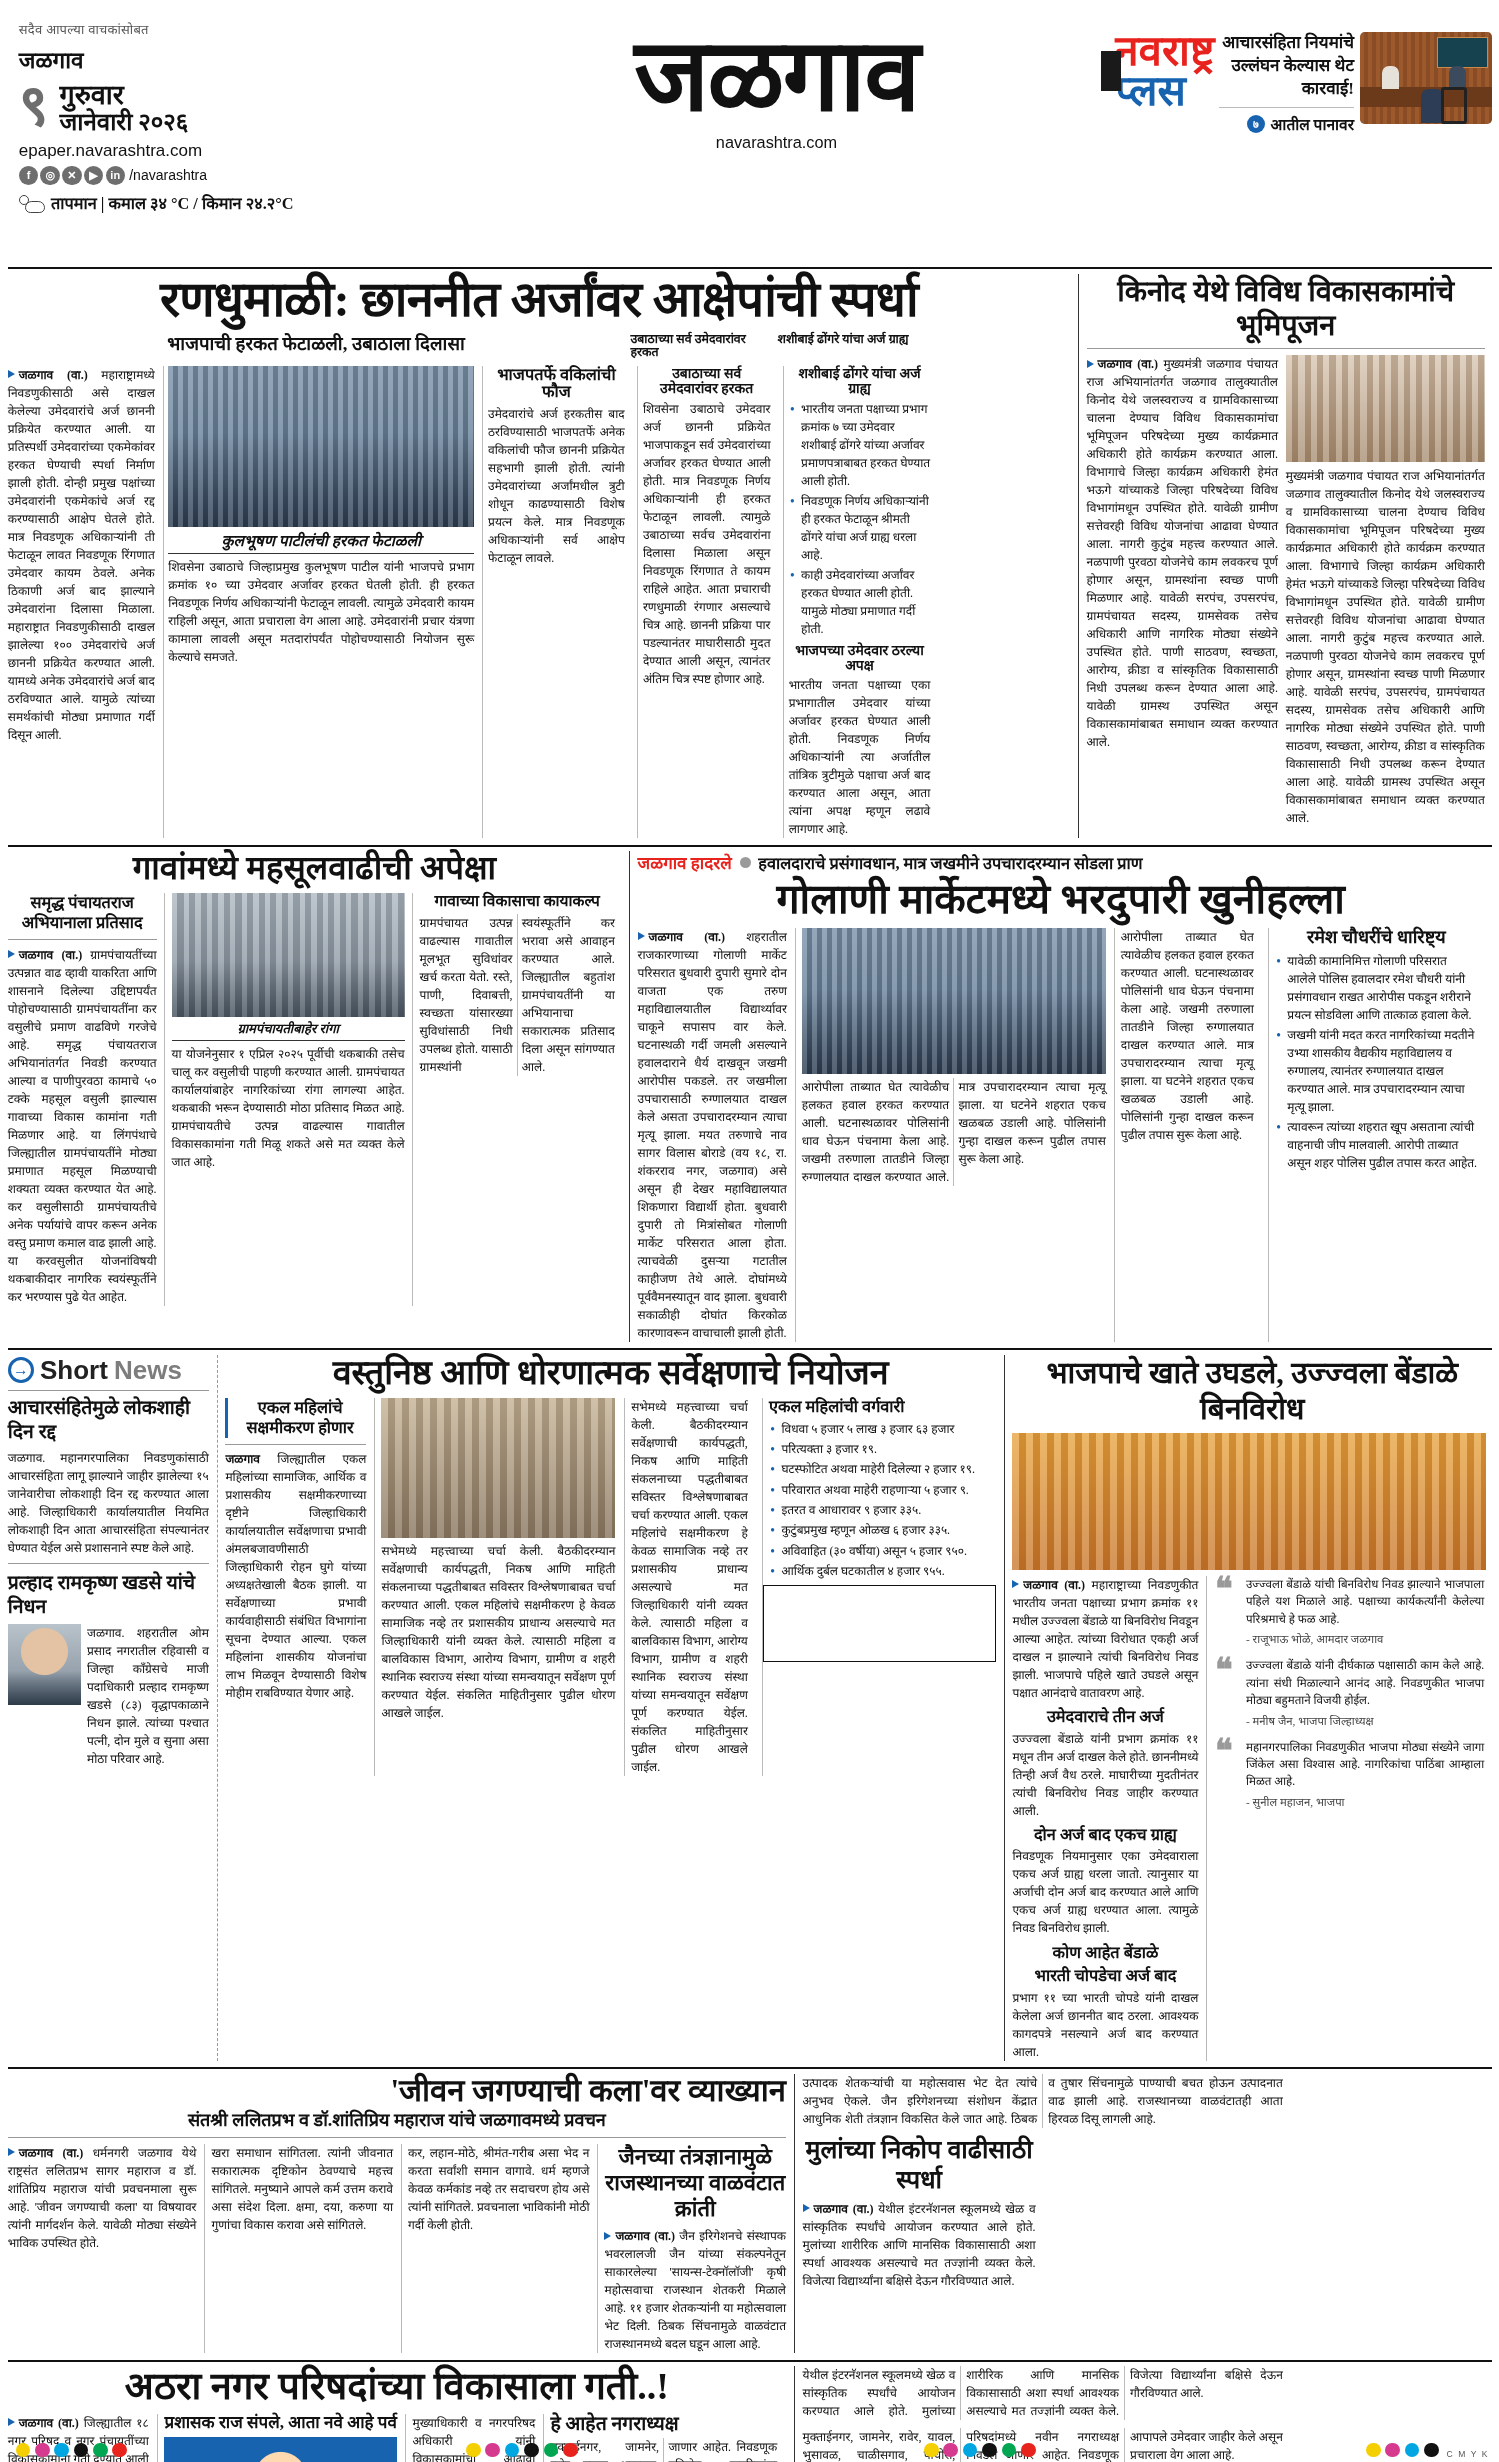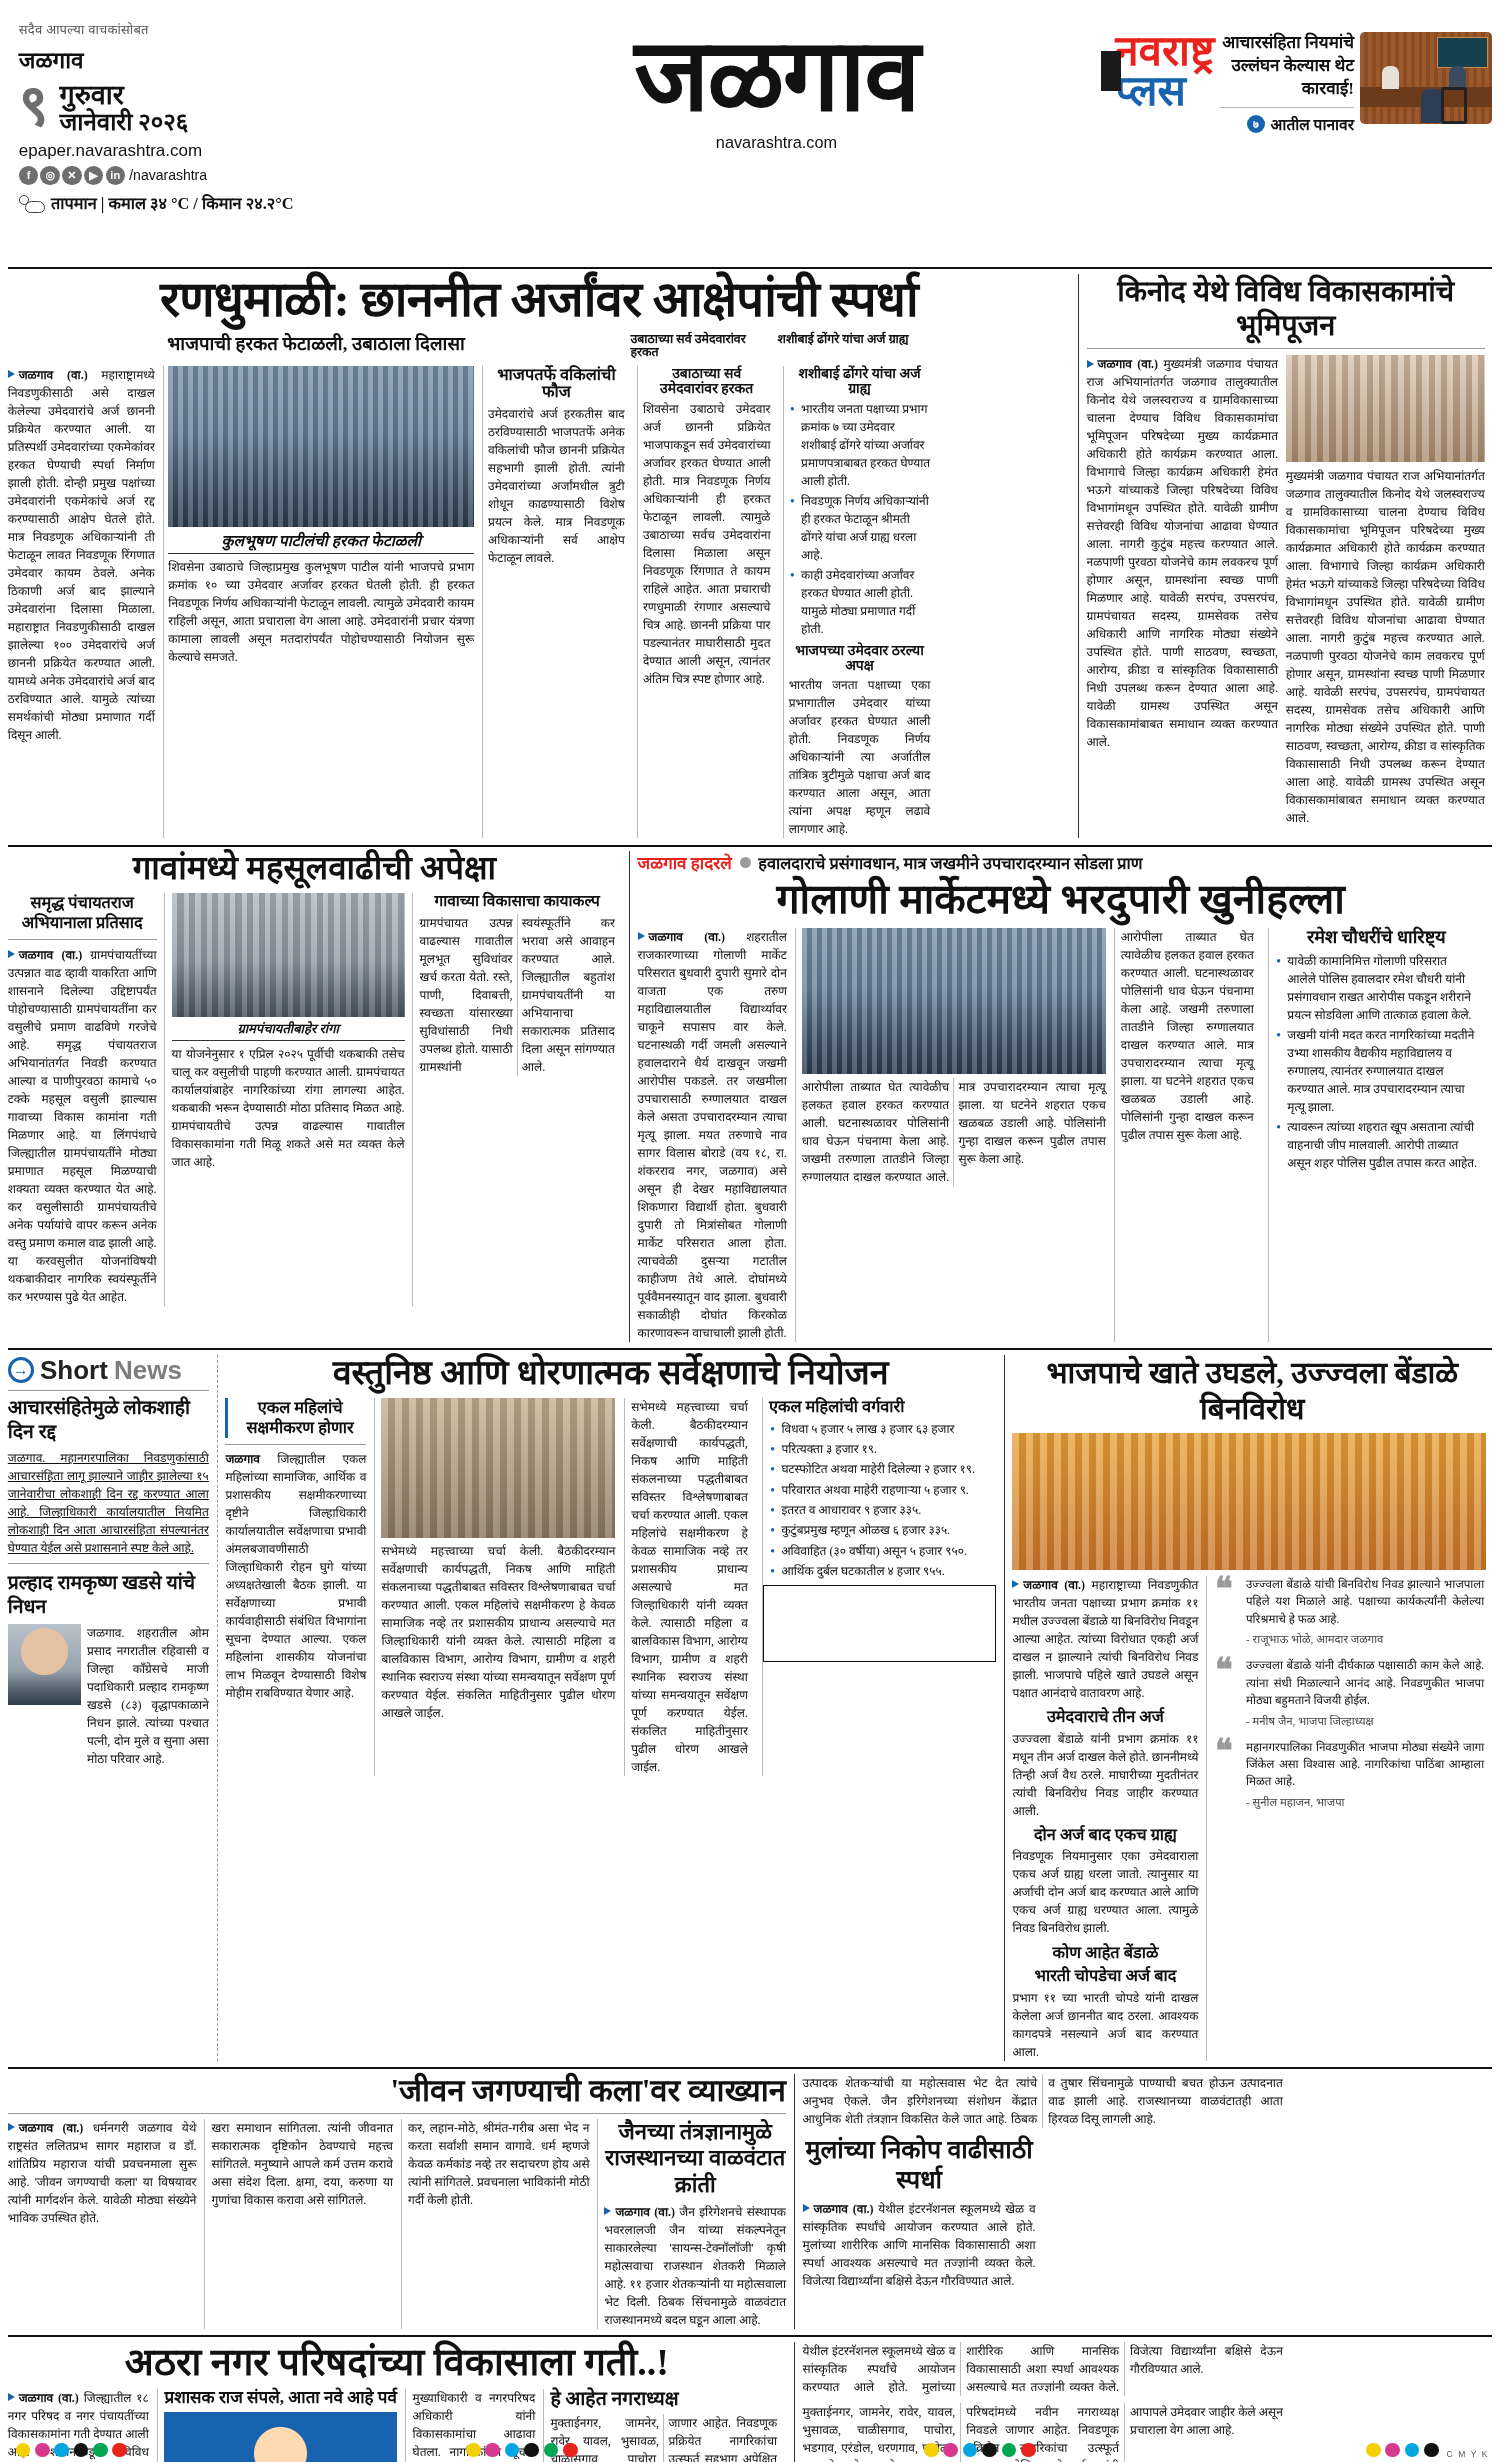--- a/index.html
+++ b/index.html
@@ -347,21 +347,21 @@
   <div style="display:flex; margin-top:4.7px;">
 
     <div style="width:210px; padding-right:7.8px; border-right:0.8px dashed #999;">
       <div class="shortnews-hdr">
         <span class="sn-icon">→</span>
         <span class="sn-t1">Short</span>
         <span class="sn-t2">News</span>
       </div>
       <div class="rule-thin" style="margin:4.7px 0;"></div>
       <div class="hl" style="font-size:19.4px;line-height:1.25;">आचारसंहितेमुळे लोकशाही दिन रद्द</div>
-      <div class="body-txt" style="margin-top:4.7px;text-decoration:underline;">जळगाव. महानगरपालिका निवडणुकांसाठी आचारसंहिता लागू झाल्याने जाहीर झालेल्या १५ जानेवारीचा लोकशाही दिन रद्द करण्यात आला आहे. जिल्हाधिकारी कार्यालयातील नियमित लोकशाही दिन आता आचारसंहिता संपल्यानंतर घेण्यात येईल असे प्रशासनाने स्पष्ट केले आहे.</div>
+      <div class="body-txt" style="margin-top:4.7px;">जळगाव. महानगरपालिका निवडणुकांसाठी आचारसंहिता लागू झाल्याने जाहीर झालेल्या १५ जानेवारीचा लोकशाही दिन रद्द करण्यात आला आहे. जिल्हाधिकारी कार्यालयातील नियमित लोकशाही दिन आता आचारसंहिता संपल्यानंतर घेण्यात येईल असे प्रशासनाने स्पष्ट केले आहे.</div>
       <div class="rule-thin" style="margin:6.2px 0;"></div>
       <div class="hl" style="font-size:19.4px;line-height:1.25;">प्रल्हाद रामकृष्ण खडसे यांचे निधन</div>
       <div style="display:flex;gap:6.2px;margin-top:4.7px;">
         <div class="photo ph-port" style="width:73px;height:81px;"></div>
         <div class="body-txt" style="flex:1;">जळगाव. शहरातील ओम प्रसाद नगरातील रहिवासी व जिल्हा काँग्रेसचे माजी पदाधिकारी प्रल्हाद रामकृष्ण खडसे (८३) वृद्धापकाळाने निधन झाले. त्यांच्या पश्चात पत्नी, दोन मुले व सुनाा असा मोठा परिवार आहे.</div>
       </div>
     </div>
 
     <div style="width:787px; padding:0 7.8px; border-right:0.8px solid #333;">
       <div class="hl" style="font-size:34px;text-align:center;">वस्तुनिष्ठ आणि धोरणात्मक सर्वेक्षणाचे नियोजन</div>
@@ -459,20 +459,21 @@
       </div>
     </div>
   </div>
 
   <div class="rule-thick" style="margin-top:6.2px;"></div>
 
   <div style="display:flex; margin-top:4.7px;">
 
     <div style="width:787px; padding-right:7.8px; border-right:0.8px solid #333;">
       <div class="hl" style="font-size:31px;text-align:right;">'जीवन जगण्याची कला'वर व्याख्यान</div>
+      <div class="dek" style="font-size:18px;margin-top:3.1px;">संतश्री ललितप्रभ व डॉ.शांतिप्रिय महाराज यांचे जळगावमध्ये प्रवचन</div>
       <div class="rule-thin" style="margin:5.4px 0;"></div>
       <div style="display:flex;gap:7.8px;">
         <div style="width:190px;">
           <div class="body-txt">
             <span class="dl"></span><span class="place">जळगाव (वा.)</span>
             <span>धर्मनगरी जळगाव येथे राष्ट्रसंत ललितप्रभ सागर महाराज व डॉ. शांतिप्रिय महाराज यांची प्रवचनमाला सुरू आहे. 'जीवन जगण्याची कला' या विषयावर त्यांनी मार्गदर्शन केले. यावेळी मोठ्या संख्येने भाविक उपस्थित होते.</span>
           </div>
         </div>
         <div style="width:190px;" class="vrule">
           <div class="body-txt" style="padding-left:6.2px;">खरा समाधान सांगितला. त्यांनी जीवनात सकारात्मक दृष्टिकोन ठेवण्याचे महत्त्व सांगितले. मनुष्याने आपले कर्म उत्तम करावे असा संदेश दिला. क्षमा, दया, करुणा या गुणांचा विकास करावा असे सांगितले.</div>

